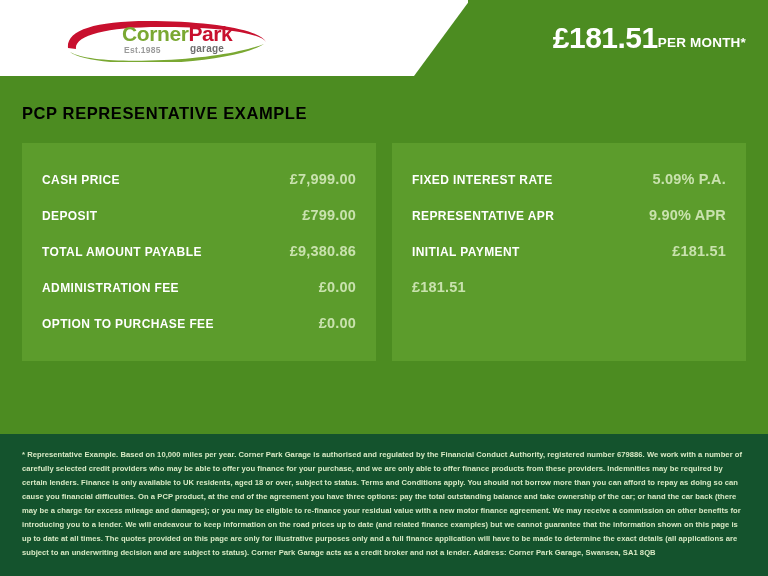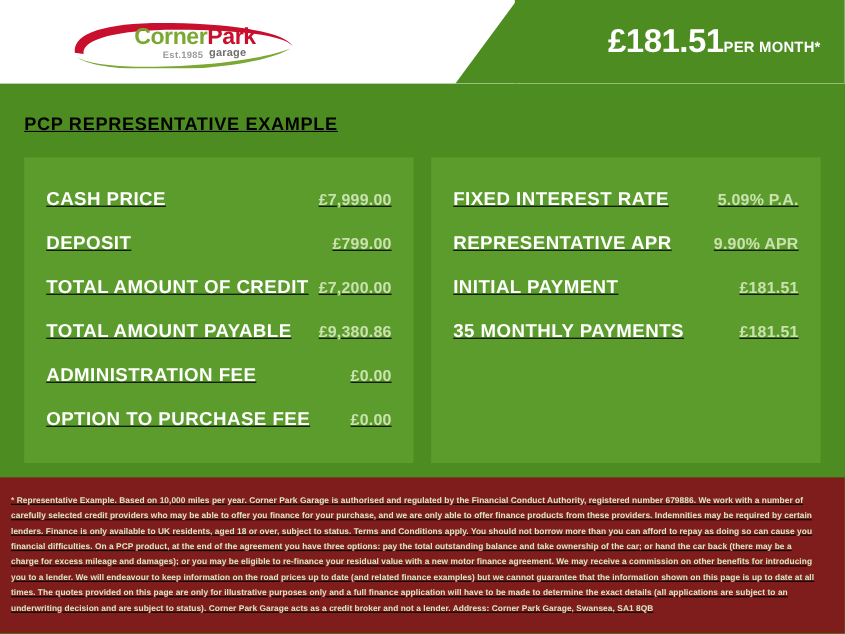--- a/index.html
+++ b/index.html
@@ -10,21 +10,20 @@
     font-family: "Liberation Sans", sans-serif;
     background: #4a8a1f;
   }
   .page {
     position: relative;
     width: 768px;
     height: 576px;
     background: #4c8c21;
     display: flex;
     flex-direction: column;
-    text-decoration: underline;
   }
 
   
   .header {
     position: relative;
     height: 76px;
     background: #ffffff;
     flex: 0 0 76px;
     overflow: hidden;
   }
@@ -61,21 +60,20 @@
     letter-spacing: 0.2px;
   }
   .logo-est {
     position: absolute;
     left: 64px;
     top: 31px;
     font-size: 8.5px;
     font-weight: bold;
     color: #9a9a9a;
     letter-spacing: 0.3px;
-    margin-left: 24px;
   }
 
   .price-block {
     position: absolute;
     right: 0;
     top: 0;
     height: 76px;
     width: 300px;
     background: #4c8c21;
     color: #ffffff;
@@ -128,39 +126,39 @@
     padding: 18px 20px 20px 20px;
   }
   .row {
     display: flex;
     justify-content: space-between;
     align-items: baseline;
     padding: 10px 0;
   }
   .row-label {
     color: #ffffff;
-    font-size: 17px;
+    font-size: 12px;
     font-weight: bold;
     letter-spacing: 0.4px;
   }
   .row-value {
     color: #c9e2ae;
     font-size: 14.5px;
     font-weight: bold;
     letter-spacing: 0.2px;
   }
 
   
   .footer {
     margin-top: auto;
-    background: #7f1d1d;
+    background: #14532d;
     color: #d8e9c4;
     font-size: 7.6px;
     line-height: 1.85;
-    padding: 14px 22px 16px 10px;
+    padding: 14px 22px 16px 22px;
     letter-spacing: 0.05px;
     font-weight: bold;
   }
 </style>
 </head>
 <body>
 
 <div class="page">
 
   <div class="header">
@@ -190,24 +188,20 @@
     <div class="panel">
       <div class="row">
         <span class="row-label">CASH PRICE</span>
         <span class="row-value">£7,999.00</span>
       </div>
       <div class="row">
         <span class="row-label">DEPOSIT</span>
         <span class="row-value">£799.00</span>
       </div>
       <div class="row">
-        <span class="row-label">TOTAL AMOUNT OF CREDIT</span>
-        <span class="row-value">£7,200.00</span>
-      </div>
-      <div class="row">
         <span class="row-label">TOTAL AMOUNT PAYABLE</span>
         <span class="row-value">£9,380.86</span>
       </div>
       <div class="row">
         <span class="row-label">ADMINISTRATION FEE</span>
         <span class="row-value">£0.00</span>
       </div>
       <div class="row">
         <span class="row-label">OPTION TO PURCHASE FEE</span>
         <span class="row-value">£0.00</span>
@@ -221,21 +215,20 @@
       </div>
       <div class="row">
         <span class="row-label">REPRESENTATIVE APR</span>
         <span class="row-value">9.90% APR</span>
       </div>
       <div class="row">
         <span class="row-label">INITIAL PAYMENT</span>
         <span class="row-value">£181.51</span>
       </div>
       <div class="row">
-        <span class="row-label">35 MONTHLY PAYMENTS</span>
         <span class="row-value">£181.51</span>
       </div>
     </div>
 
   </div>
 
   <div class="footer">* Representative Example. Based on 10,000 miles per year. Corner Park Garage is authorised and regulated by the Financial Conduct Authority, registered number 679886. We work with a number of carefully selected credit providers who may be able to offer you finance for your purchase, and we are only able to offer finance products from these providers. Indemnities may be required by certain lenders. Finance is only available to UK residents, aged 18 or over, subject to status. Terms and Conditions apply. You should not borrow more than you can afford to repay as doing so can cause you financial difficulties. On a PCP product, at the end of the agreement you have three options: pay the total outstanding balance and take ownership of the car; or hand the car back (there may be a charge for excess mileage and damages); or you may be eligible to re-finance your residual value with a new motor finance agreement. We may receive a commission on other benefits for introducing you to a lender. We will endeavour to keep information on the road prices up to date (and related finance examples) but we cannot guarantee that the information shown on this page is up to date at all times. The quotes provided on this page are only for illustrative purposes only and a full finance application will have to be made to determine the exact details (all applications are subject to an underwriting decision and are subject to status). Corner Park Garage acts as a credit broker and not a lender. Address: Corner Park Garage, Swansea, SA1 8QB</div>
 
 </div>
 

